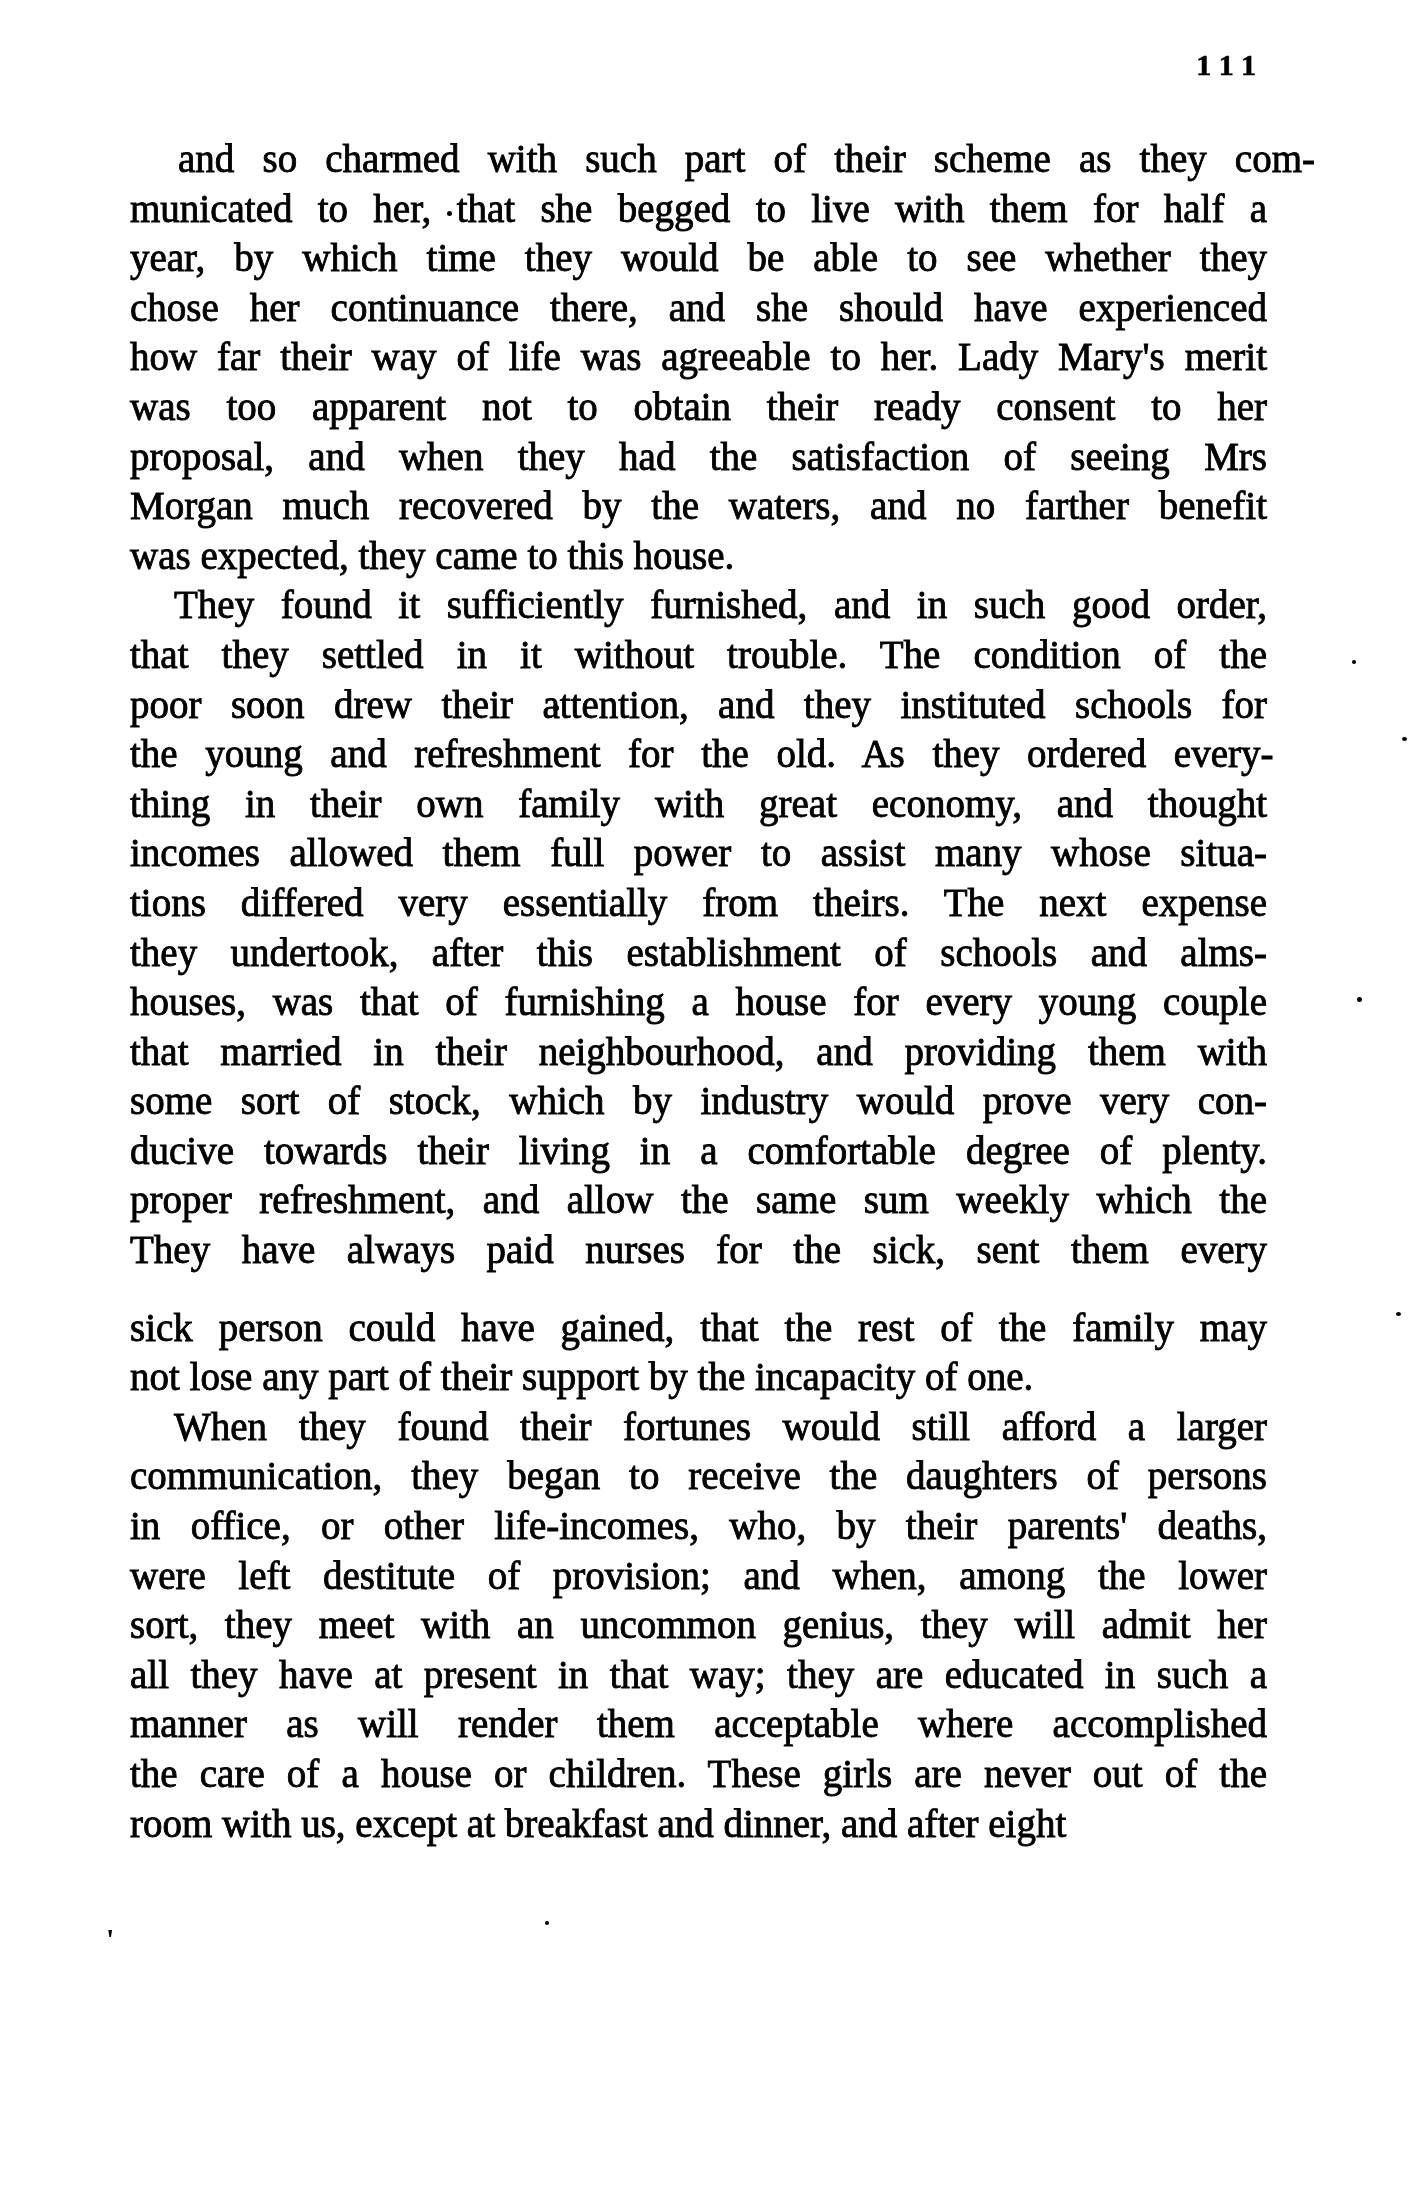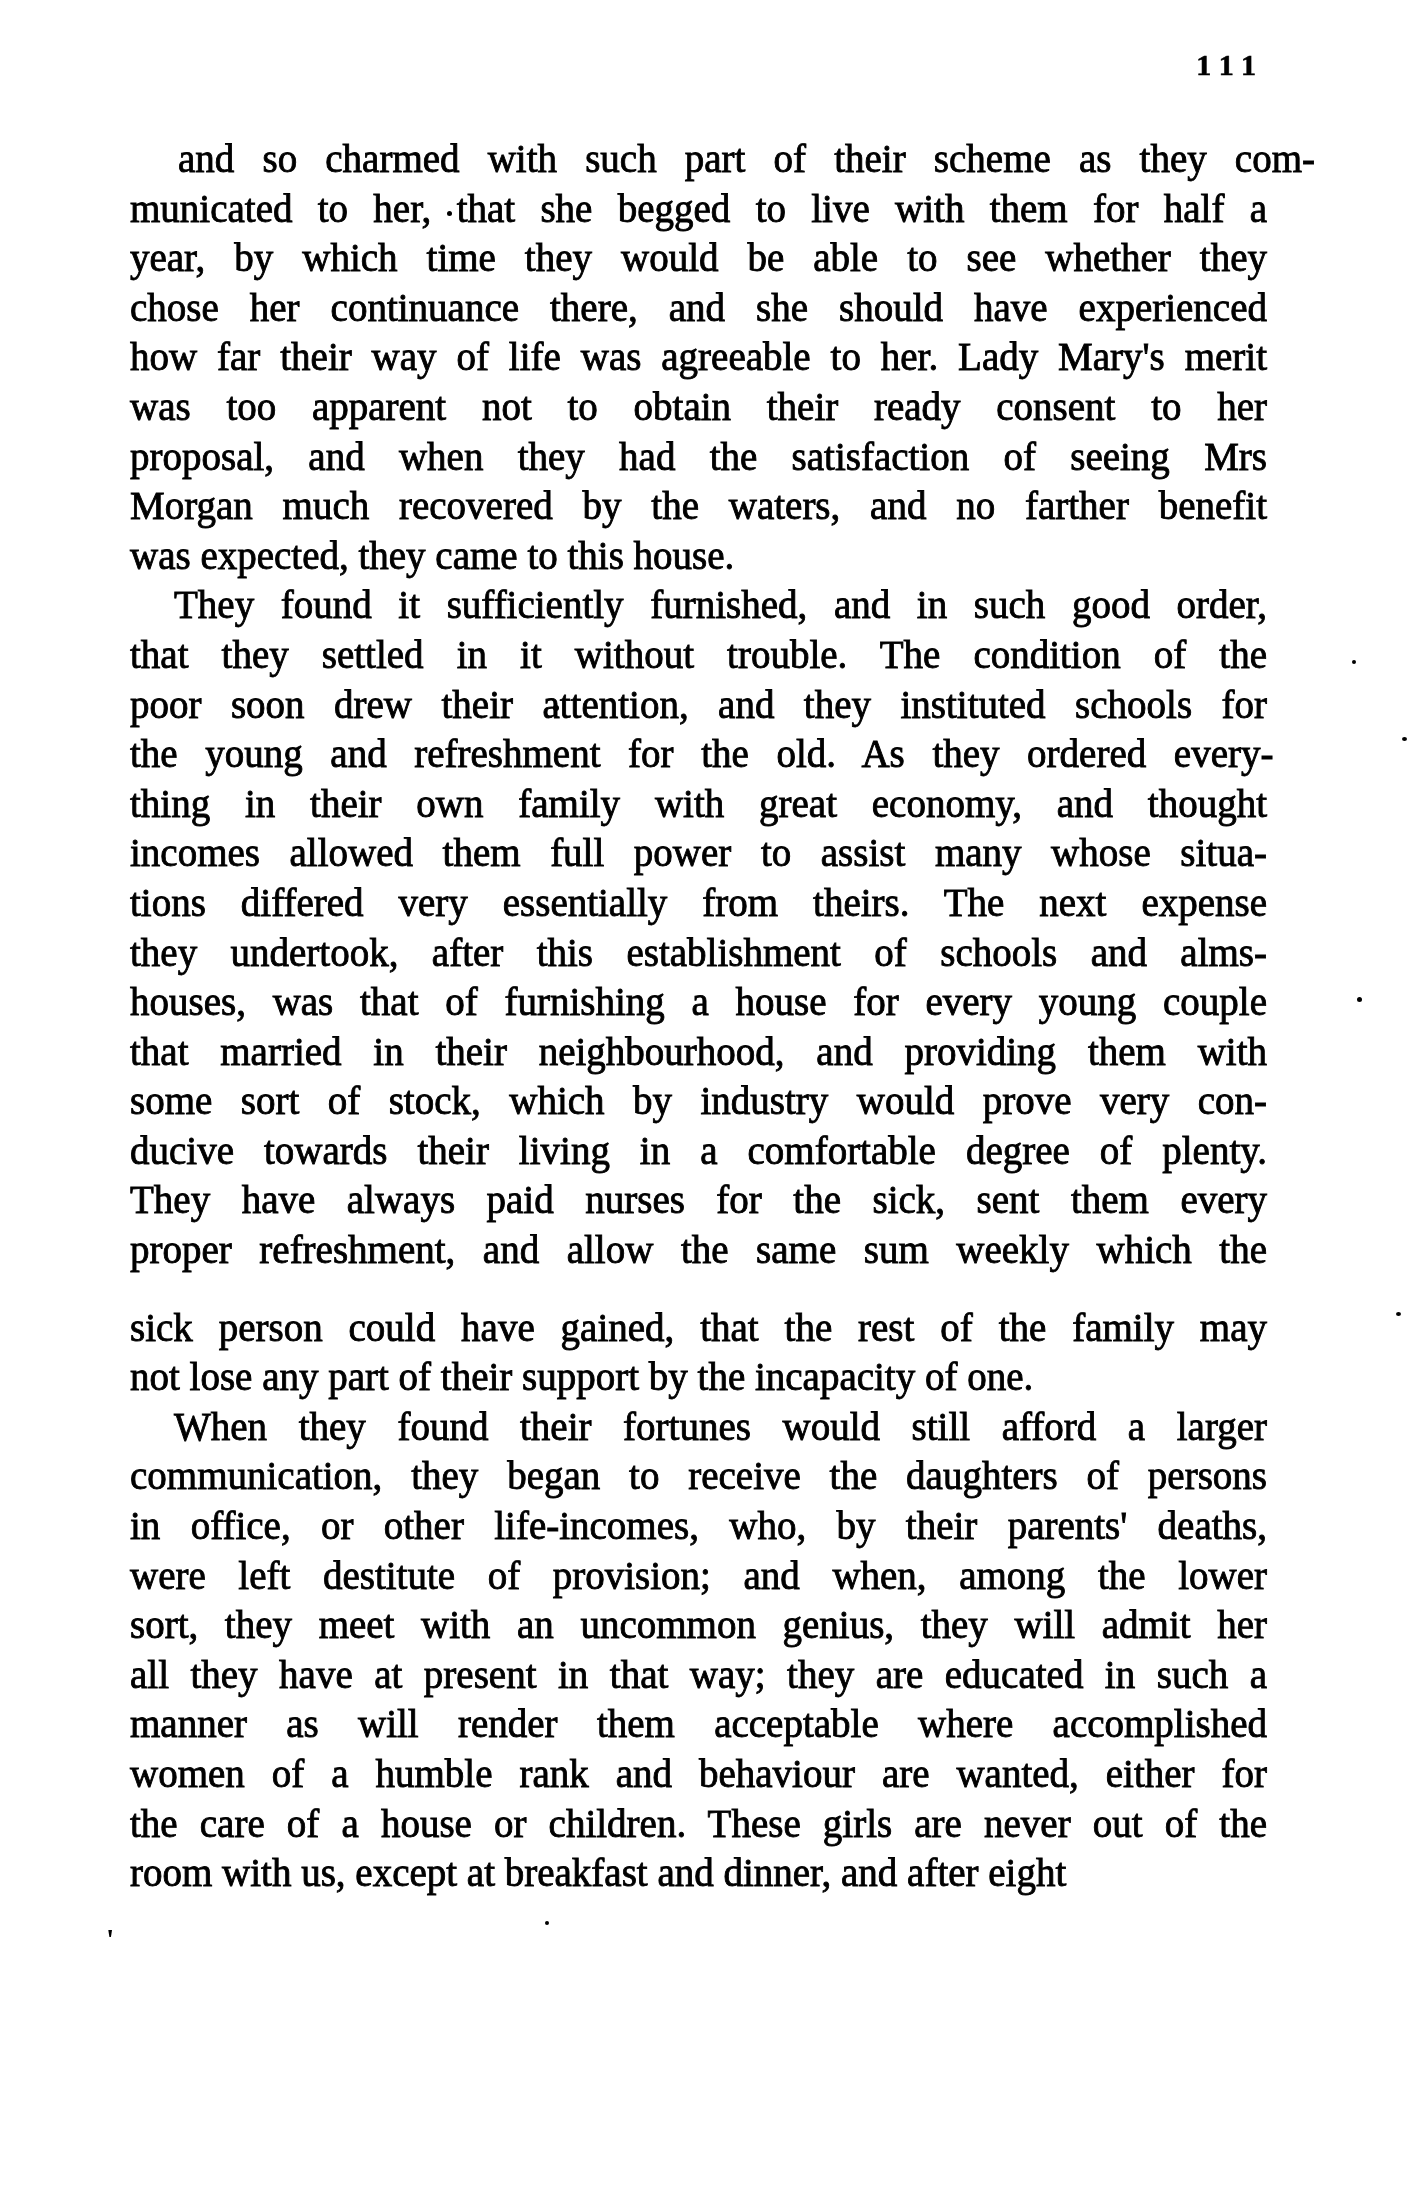--- a/index.html
+++ b/index.html
@@ -80,34 +80,33 @@
         <div class="text-line" style="word-spacing: 19.7049px;"><span>poor soon drew their attention, and they instituted schools for</span></div>
         <div class="text-line" style="word-spacing: 17.8484px;"><span>the young and refreshment for the old. As they ordered every-</span></div>
         <div class="text-line" style="word-spacing: 25.0417px;"><span>thing in their own family with great economy, and thought</span></div>
         <div class="text-line" style="word-spacing: 19.8247px;"><span>incomes allowed them full power to assist many whose situa-</span></div>
         <div class="text-line" style="word-spacing: 25.2031px;"><span>tions differed very essentially from theirs. The next expense</span></div>
         <div class="text-line" style="word-spacing: 23.6602px;"><span>they undertook, after this establishment of schools and alms-</span></div>
         <div class="text-line" style="word-spacing: 16.9797px;"><span>houses, was that of furnishing a house for every young couple</span></div>
         <div class="text-line" style="word-spacing: 22.0352px;"><span>that married in their neighbourhood, and providing them with</span></div>
         <div class="text-line" style="word-spacing: 18.7078px;"><span>some sort of stock, which by industry would prove very con-</span></div>
         <div class="text-line" style="word-spacing: 20.2413px;"><span>ducive towards their living in a comfortable degree of plenty.</span></div>
+        <div class="text-line" style="word-spacing: 17.7934px;"><span>proper refreshment, and allow the same sum weekly which the</span></div>
         <div class="text-line" style="word-spacing: 21.7547px;"><span>They have always paid nurses for the sick, sent them every</span></div>
-        <div class="text-line" style="word-spacing: 17.7934px;"><span>proper refreshment, and allow the same sum weekly which the</span></div>
         <div class="text-line" style="word-spacing: 16.1321px; margin-top: 28px;"><span>sick person could have gained, that the rest of the family may</span></div>
         <div class="text-line para-end"><span>not lose any part of their support by the incapacity of one.</span></div>
       </div>
     <div class="paragraph">
         <div class="text-line indent" style="word-spacing: 21.8455px;"><span>When they found their fortunes would still afford a larger</span></div>
         <div class="text-line" style="word-spacing: 19.0703px;"><span>communication, they began to receive the daughters of persons</span></div>
         <div class="text-line" style="word-spacing: 20.5799px;"><span>in office, or other life-incomes, who, by their parents' deaths,</span></div>
         <div class="text-line" style="word-spacing: 22.842px;"><span>were left destitute of provision; and when, among the lower</span></div>
         <div class="text-line" style="word-spacing: 16.8672px;"><span>sort, they meet with an uncommon genius, they will admit her</span></div>
         <div class="text-line" style="word-spacing: 11.7416px;"><span>all they have at present in that way; they are educated in such a</span></div>
         <div class="text-line" style="word-spacing: 29.5491px;"><span>manner as will render them acceptable where accomplished</span></div>
-        <div class="text-line" style="word-spacing: 17.2125px;"><span>women of a humble rank and behaviour are wanted, either for</span></div>
         <div class="text-line" style="word-spacing: 12.3798px;"><span>the care of a house or children. These girls are never out of the</span></div>
         <div class="text-line para-end"><span>room with us, except at breakfast and dinner, and after eight</span></div>
       </div>
   </div>
 
   <div class="margin-mark">'</div>
 
   <div class="speck" style="left:447px; top:211px; width:5px; height:5px;"></div>
   <div class="speck" style="left:553px; top:705px; width:6px; height:6px;"></div>
   <div class="speck" style="left:1352px; top:660px; width:4px; height:4px;"></div>

